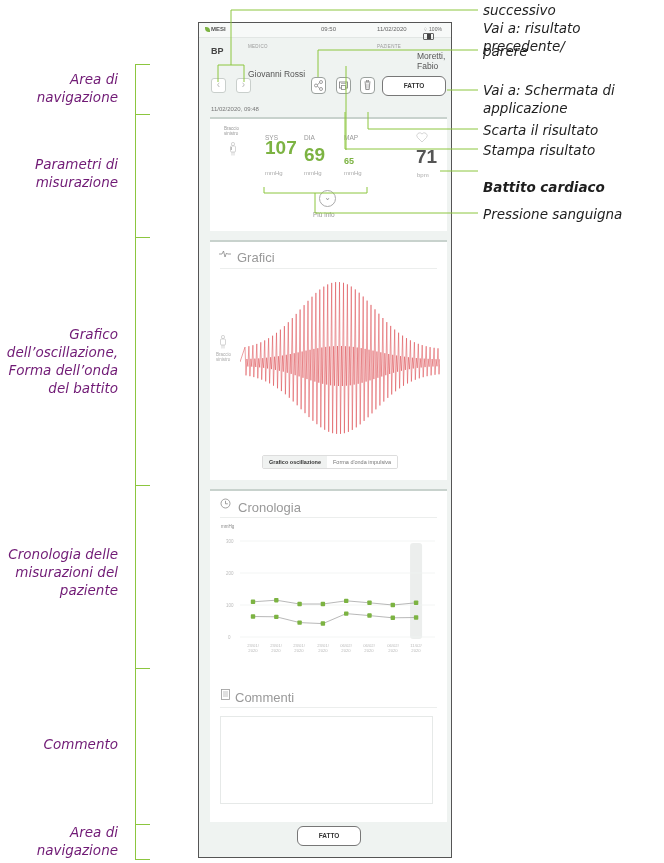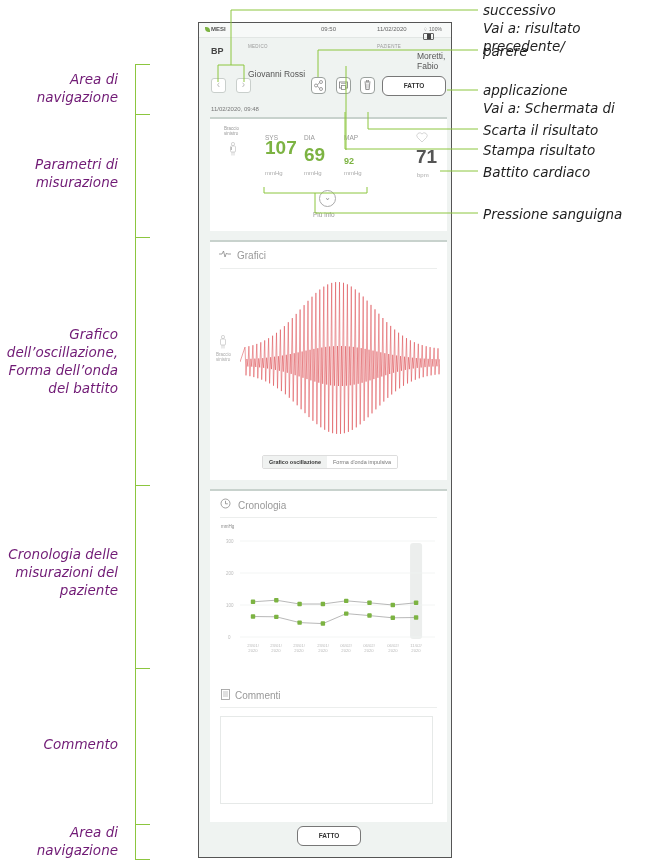--- a/index.html
+++ b/index.html
@@ -23,21 +23,21 @@
   .header { position:absolute; left:0; top:15px; width:100%; height:24px; }
   .header .bp { position:absolute; left:12px; top:8px; font-size:9px; font-weight:bold; color:#444; }
   .header .lbl { position:absolute; font-size:4.5px; color:#999; letter-spacing:0.3px; }
   .header .val { position:absolute; font-size:8.5px; color:#555; }
 
   .navbtn { position:absolute; width:15px; height:15px; border:1px solid #c9cfcc; border-radius:3px; background:#fff; box-sizing:border-box; color:#bbb; font-size:10px; line-height:12px; text-align:center; }
   .iconbtn { position:absolute; width:15px; height:17px; border:1px solid #9aa09d; border-radius:4px; background:#fff; box-sizing:border-box; }
   .fatto { position:absolute; border:1px solid #777; border-radius:6px; background:#fff; box-sizing:border-box; font-size:6.5px; font-weight:bold; color:#333; text-align:center; }
 
   .card { position:absolute; left:11px; width:237px; background:#fff; border-top:2px solid #c8d2cd; box-sizing:border-box; }
-  .card-title { position:absolute; left:10px; font-size:10px; color:#999; }
+  .card-title { position:absolute; left:10px; font-size:13px; color:#999; }
   .card-sep { position:absolute; left:10px; right:10px; height:1px; background:#eceeed; }
 
   .param-lbl { position:absolute; font-size:6.5px; color:#999; }
   .param-val { position:absolute; font-weight:bold; color:#7cb342; }
   .param-unit { position:absolute; font-size:6px; color:#aaa; }
 
   .seg { position:absolute; left:52px; top:213px; height:14px; border:1px solid #ddd; border-radius:2px; display:flex; font-size:5.5px; box-sizing:border-box; overflow:hidden; }
   .seg div { padding:0 6px; line-height:12px; }
   .seg .on { background:#f0f2f1; font-weight:bold; color:#333; }
   .seg .off { background:#fff; color:#777; }
@@ -85,30 +85,30 @@
 <div class="gline" style="left:135px;top:859px;width:15px;height:1px;"></div>
 
 <div class="ann-right" style="top:1px;">
   <div>successivo</div>
   <div>Vai a: risultato precedente/</div>
 </div>
 <div class="ann-right" style="top:42px;">
   <div>parere</div>
 </div>
 <div class="ann-right" style="top:81px;">
+  <div>Vai a: Schermata di</div>
   <div>applicazione</div>
-  <div>Vai a: Schermata di</div>
 </div>
 <div class="ann-right" style="top:121px;">
   <div>Scarta il risultato</div>
 </div>
 <div class="ann-right" style="top:141px;">
   <div>Stampa risultato</div>
 </div>
-<div class="ann-right" style="top:163px;">
+<div class="ann-right" style="top:178px;font-weight:bold;">
   <div>Battito cardiaco</div>
 </div>
 <div class="ann-right" style="top:205px;">
   <div>Pressione sanguigna</div>
 </div>
 
 <div class="device">
 
   <div class="statusbar">
     <span class="logo"><span class="leaf"></span><span>MESI</span></span>
@@ -173,21 +173,21 @@
 
     <span class="param-lbl" style="left:55px;top:15px;">SYS</span>
     <span class="param-val" style="left:55px;top:18px;font-size:19px;">107</span>
     <span class="param-unit" style="left:55px;top:51px;">mmHg</span>
 
     <span class="param-lbl" style="left:94px;top:15px;">DIA</span>
     <span class="param-val" style="left:94px;top:25px;font-size:19px;">69</span>
     <span class="param-unit" style="left:94px;top:51px;">mmHg</span>
 
     <span class="param-lbl" style="left:134px;top:15px;">MAP</span>
-    <span class="param-val" style="left:134px;top:37px;font-size:9px;">92</span>
+    <span class="param-val" style="left:134px;top:37px;font-size:9px;">65</span>
     <span class="param-unit" style="left:134px;top:51px;">mmHg</span>
 
     <svg class="abs" style="left:206px;top:13px;" width="12" height="11" viewBox="0 0 12 11">
       <path d="M6 10 L1.4 5.4 A2.6 2.6 0 0 1 6 2 A2.6 2.6 0 0 1 10.6 5.4 Z" fill="none" stroke="#ccc" stroke-width="0.8"></path>
     </svg>
     <span class="param-val" style="left:206px;top:27px;font-size:19px;color:#555;">71</span>
     <span class="param-unit" style="left:207px;top:53px;">bpm</span>
 
     <div class="abs" style="left:109px;top:71px;width:17px;height:17px;border:1px solid #aaa;border-radius:50%;box-sizing:border-box;text-align:center;font-size:8px;line-height:14px;color:#999;"><span>⌄</span></div>
     <div class="abs" style="left:103px;top:92px;font-size:6.5px;color:#999;">Più info</div>

